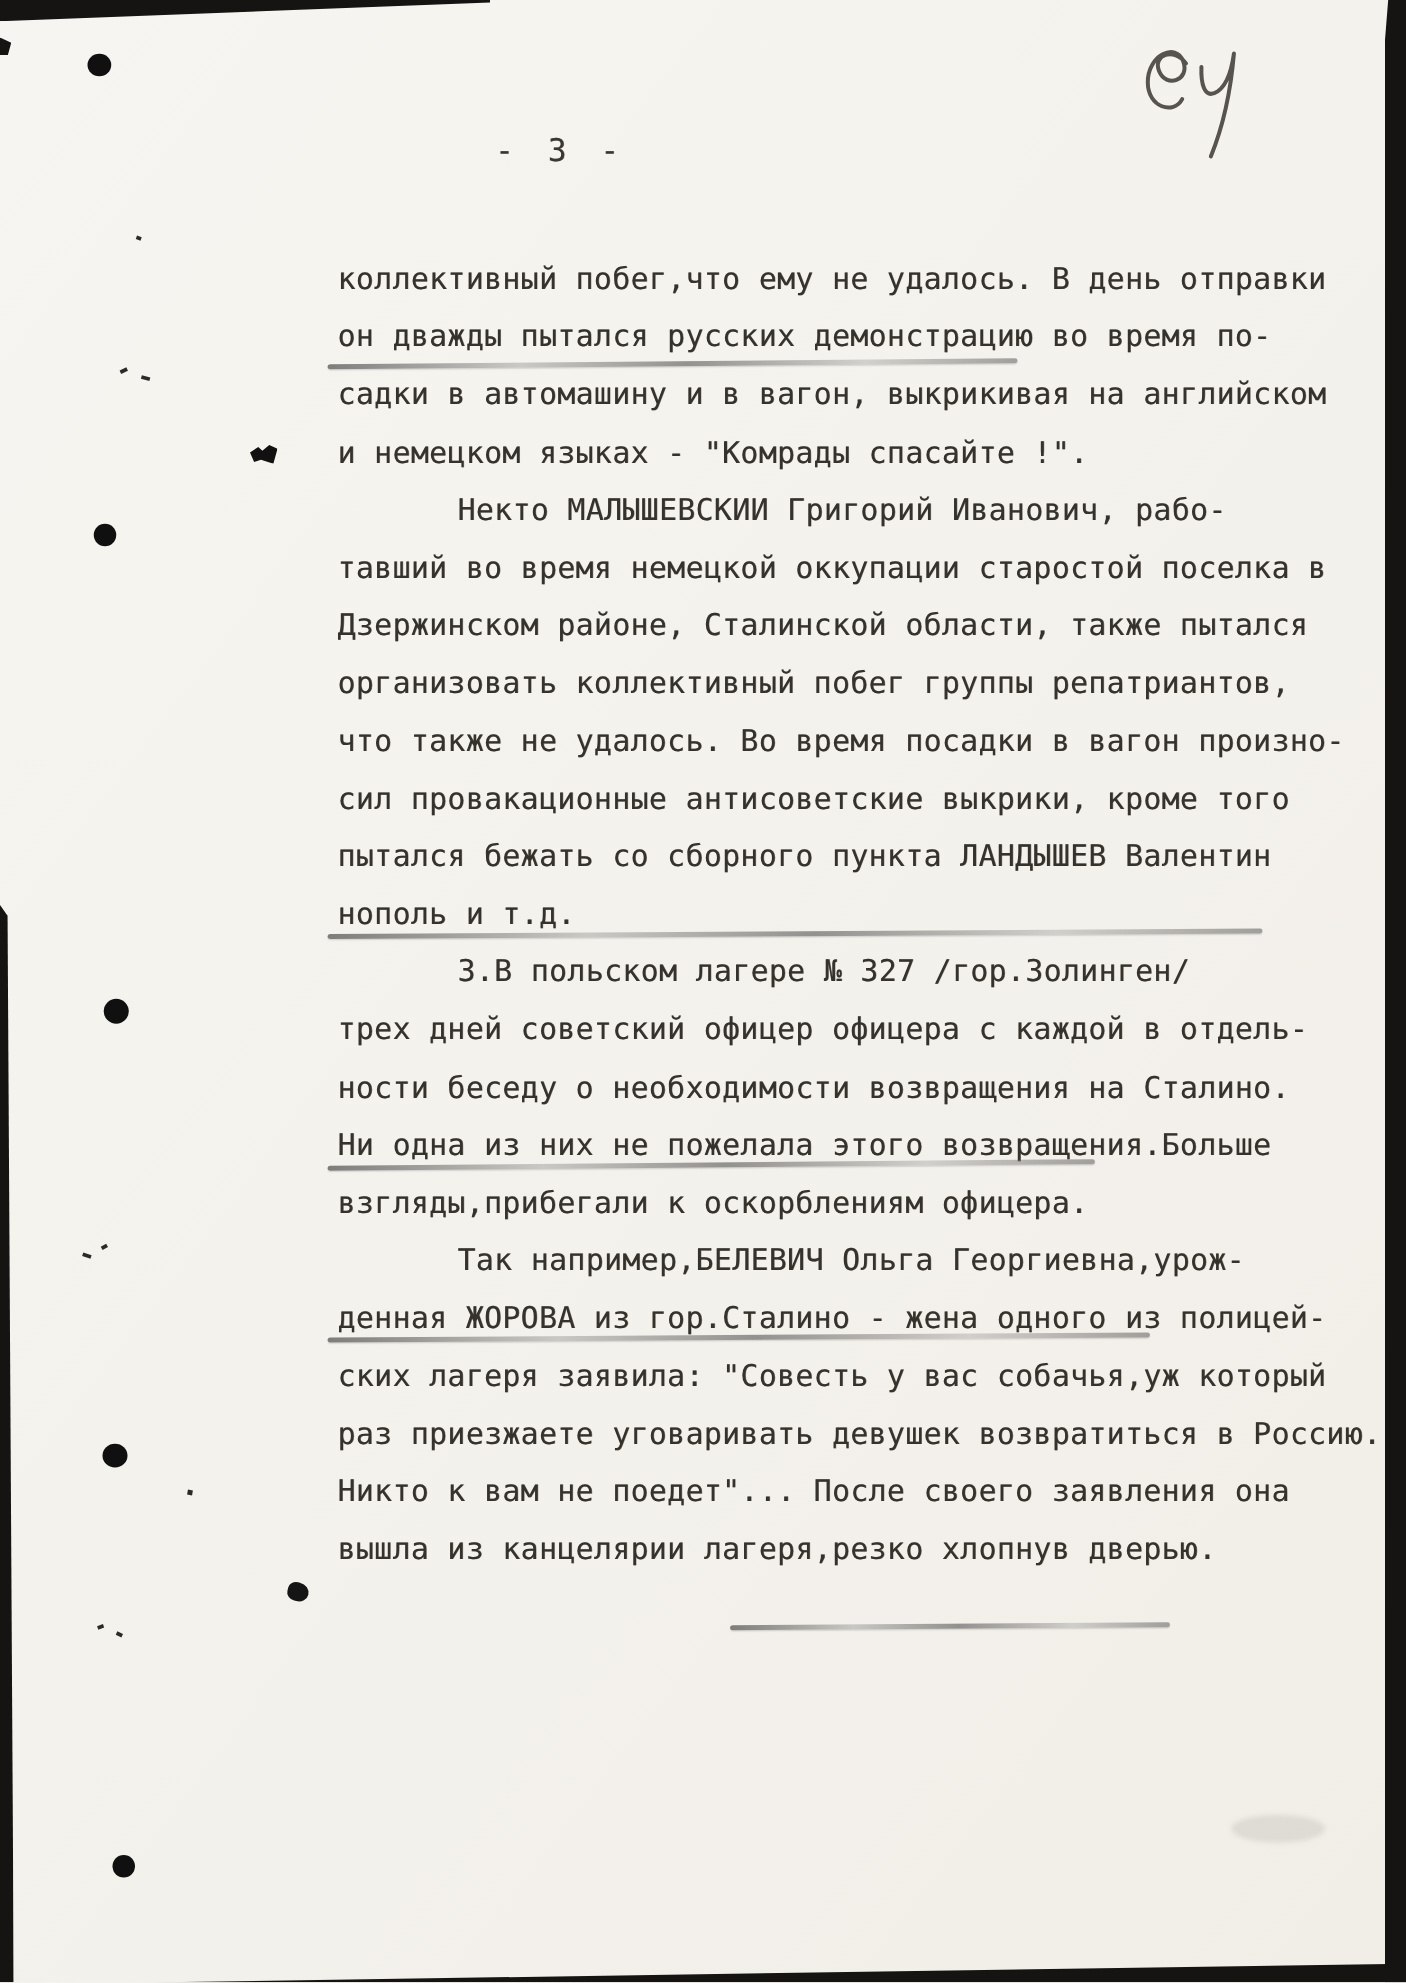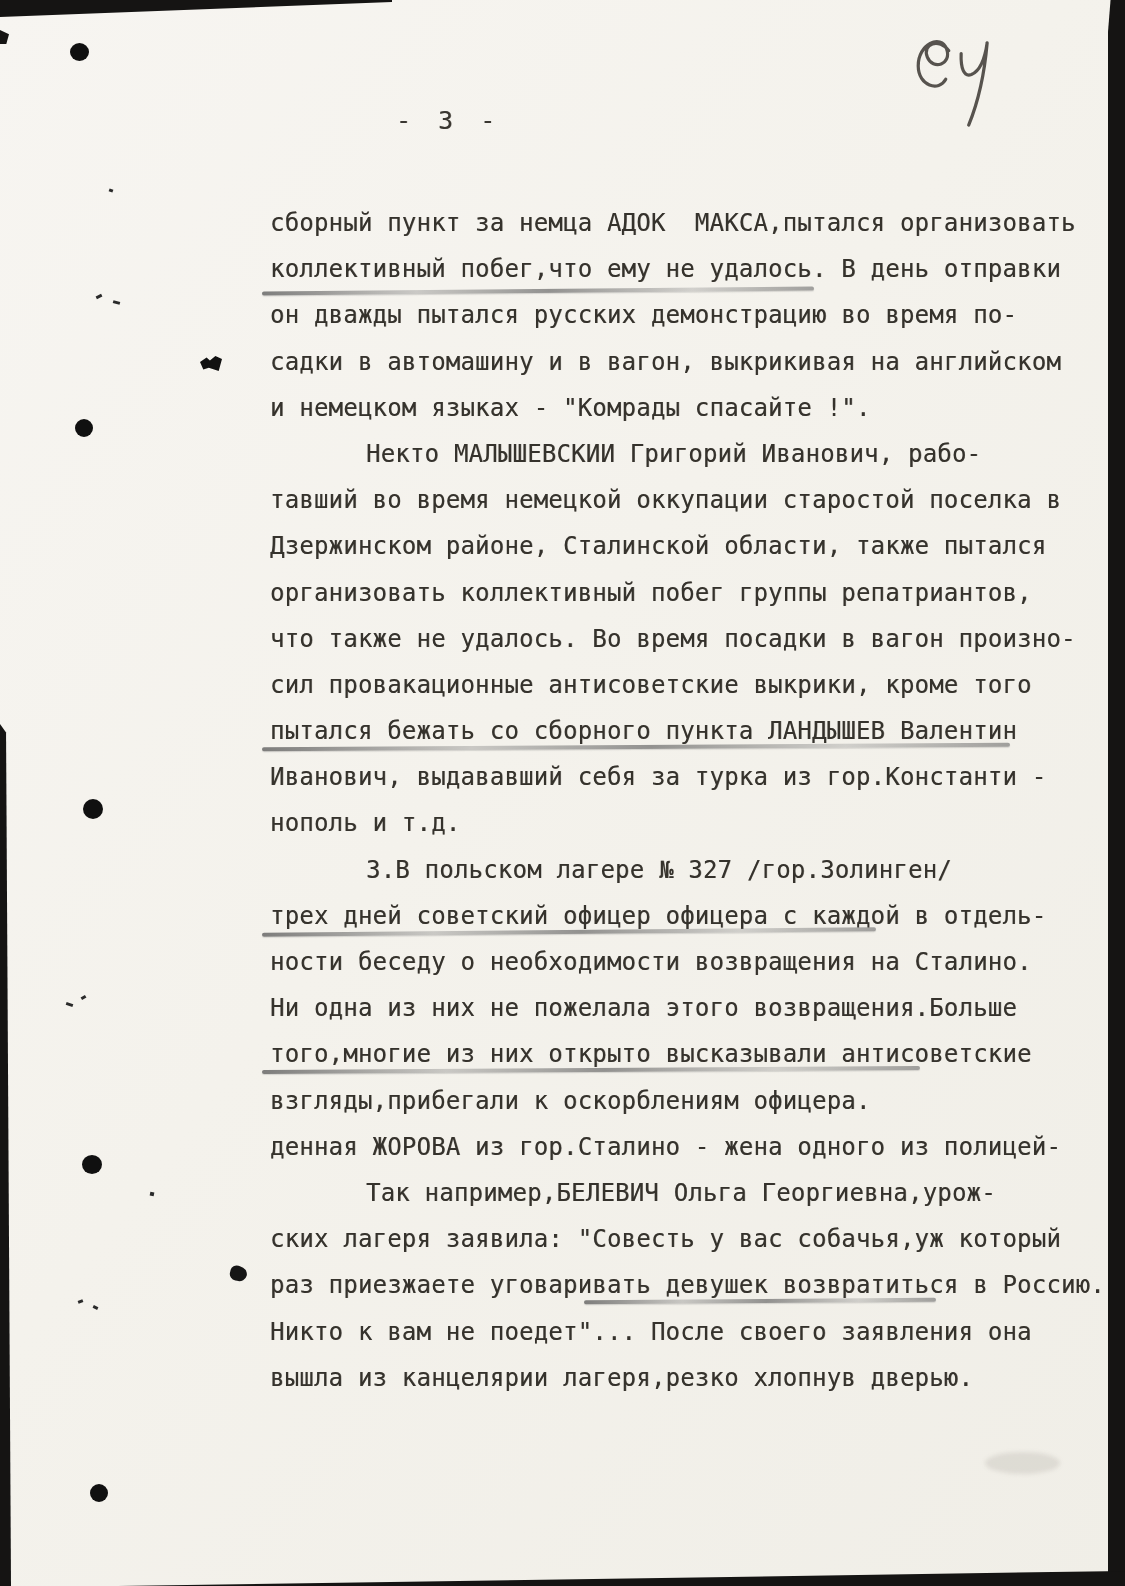--- a/index.html
+++ b/index.html
@@ -79,42 +79,39 @@
   <div class="edge edge-left"></div>
 
   <div class="typed-number">- 3 -</div>
 
   <svg class="hand-number" width="120" height="118" viewBox="0 0 120 118" role="img" aria-label="84">
     <path d="M54 28 C46 14 28 18 32 32 C36 46 56 42 52 26 C48 10 24 18 22 40 C20 60 40 68 48 56"></path>
     <path d="M66 32 C64 46 66 56 74 54 C84 51 90 36 93 24 C88 50 80 78 66 104"></path>
   </svg>
 
   <div class="text-block" id="text-block">
-      <div class="text-line">сборный пункт за немца АДОК  МАКСА,пытался организовать</div>
       <div class="text-line">коллективный побег,что ему не удалось. В день отправки</div>
       <div class="text-line">он дважды пытался русских демонстрацию во время по-</div>
       <div class="text-line">садки в автомашину и в вагон, выкрикивая на английском</div>
       <div class="text-line">и немецком языках - "Комрады спасайте !".</div>
       <div class="text-line indent">Некто МАЛЫШЕВСКИИ Григорий Иванович, рабо-</div>
       <div class="text-line">тавший во время немецкой оккупации старостой поселка в</div>
       <div class="text-line">Дзержинском районе, Сталинской области, также пытался</div>
       <div class="text-line">организовать коллективный побег группы репатриантов,</div>
       <div class="text-line">что также не удалось. Во время посадки в вагон произно-</div>
       <div class="text-line">сил провакационные антисоветские выкрики, кроме того</div>
       <div class="text-line">пытался бежать со сборного пункта ЛАНДЫШЕВ Валентин</div>
-      <div class="text-line">Иванович, выдававший себя за турка из гор.Константи -</div>
       <div class="text-line">нополь и т.д.</div>
       <div class="text-line indent">3.В польском лагере № 327 /гор.Золинген/</div>
       <div class="text-line">трех дней советский офицер офицера с каждой в отдель-</div>
       <div class="text-line">ности беседу о необходимости возвращения на Сталино.</div>
       <div class="text-line">Ни одна из них не пожелала этого возвращения.Больше</div>
-      <div class="text-line">того,многие из них открыто высказывали антисоветские</div>
       <div class="text-line">взгляды,прибегали к оскорблениям офицера.</div>
+      <div class="text-line indent">Так например,БЕЛЕВИЧ Ольга Георгиевна,урож-</div>
       <div class="text-line">денная ЖОРОВА из гор.Сталино - жена одного из полицей-</div>
-      <div class="text-line indent">Так например,БЕЛЕВИЧ Ольга Георгиевна,урож-</div>
       <div class="text-line">ских лагеря заявила: "Совесть у вас собачья,уж который</div>
       <div class="text-line">раз приезжаете уговаривать девушек возвратиться в Россию.</div>
       <div class="text-line">Никто к вам не поедет"... После своего заявления она</div>
       <div class="text-line">вышла из канцелярии лагеря,резко хлопнув дверью.</div>
     </div>
 
   <div id="pencil-layer">
       <div class="pencil-underline" title="коллективный побег,что ему не удалось." style="left: 262px; top: 289px; width: 552px; transform: rotate(-0.5deg);"></div>
       <div class="pencil-underline" title="пытался бежать со сборного пункта ЛАНДЫШЕВ Валентин" style="left: 262px; top: 745px; width: 748px; transform: rotate(-0.35deg);"></div>
       <div class="pencil-underline" title="42 русских девушки вышли замуж за поляков." style="left: 262px; top: 930px; width: 614px; transform: rotate(-0.5deg);"></div>

